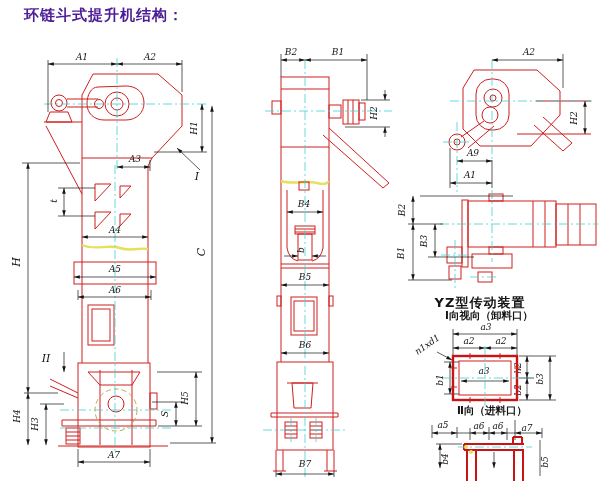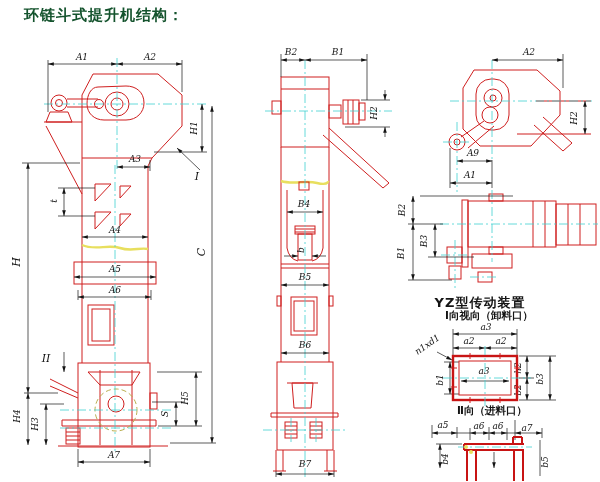--- a/index.html
+++ b/index.html
@@ -1,18 +1,18 @@
 <!DOCTYPE html>
 <html><head>
 <meta charset="utf-8">
 <style>
   html,body{margin:0;padding:0;background:#fff;}
   #stage{position:relative;width:600px;height:482px;background:#fff;overflow:hidden;
          font-family:"DejaVu Sans",sans-serif;}
-  #title{position:absolute;left:24px;top:6px;font-size:15px;font-weight:bold;color:#14532d;
+  #title{position:absolute;left:24px;top:6px;font-size:15px;font-weight:bold;color:#4c1d95;
          letter-spacing:1px;font-family:"DejaVu Sans",sans-serif;}
   svg{position:absolute;left:0;top:0;}
   .r{stroke:#cf1f1f;fill:none;stroke-width:1;}
   .rt{stroke:#c81414;fill:none;stroke-width:2.4;}
   .rm{stroke:#c81414;fill:none;stroke-width:2;}
   .c{stroke:#40d0d0;fill:none;stroke-width:.8;stroke-dasharray:9 3 2 3;}
   .y{stroke:#e8df5e;fill:none;stroke-width:2.4;}
   .o{stroke:#b9ae4e;fill:none;stroke-width:1;stroke-dasharray:5 3;}
   .d{stroke:#141414;fill:none;stroke-width:.7;}
   text{fill:#141414;}

